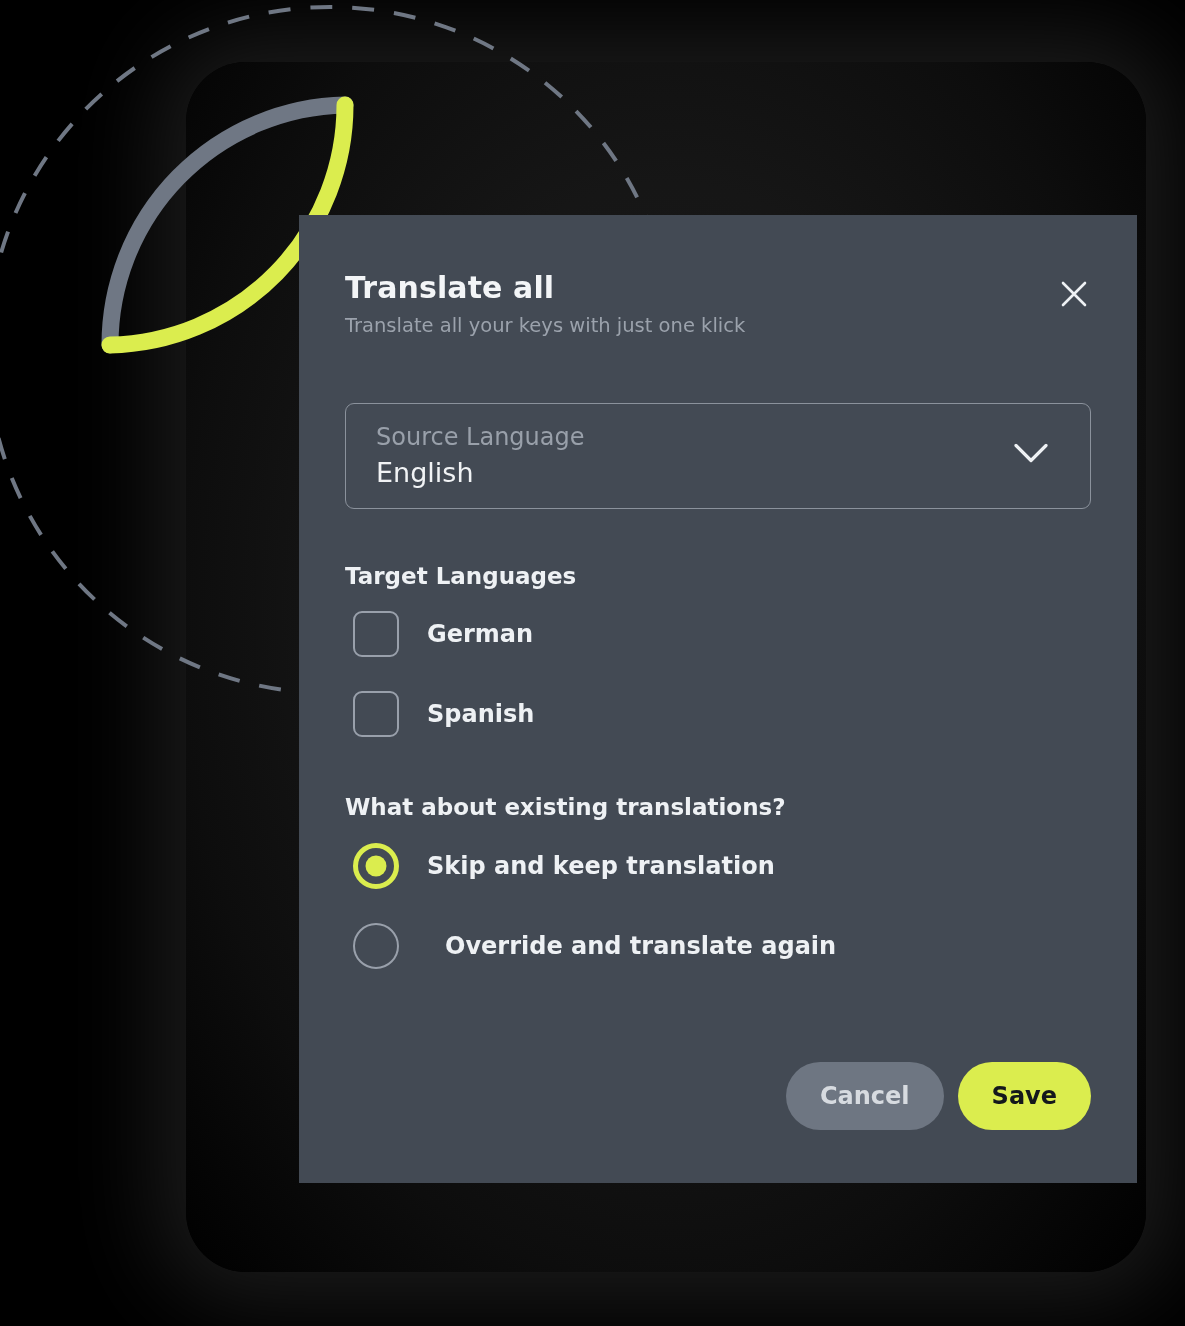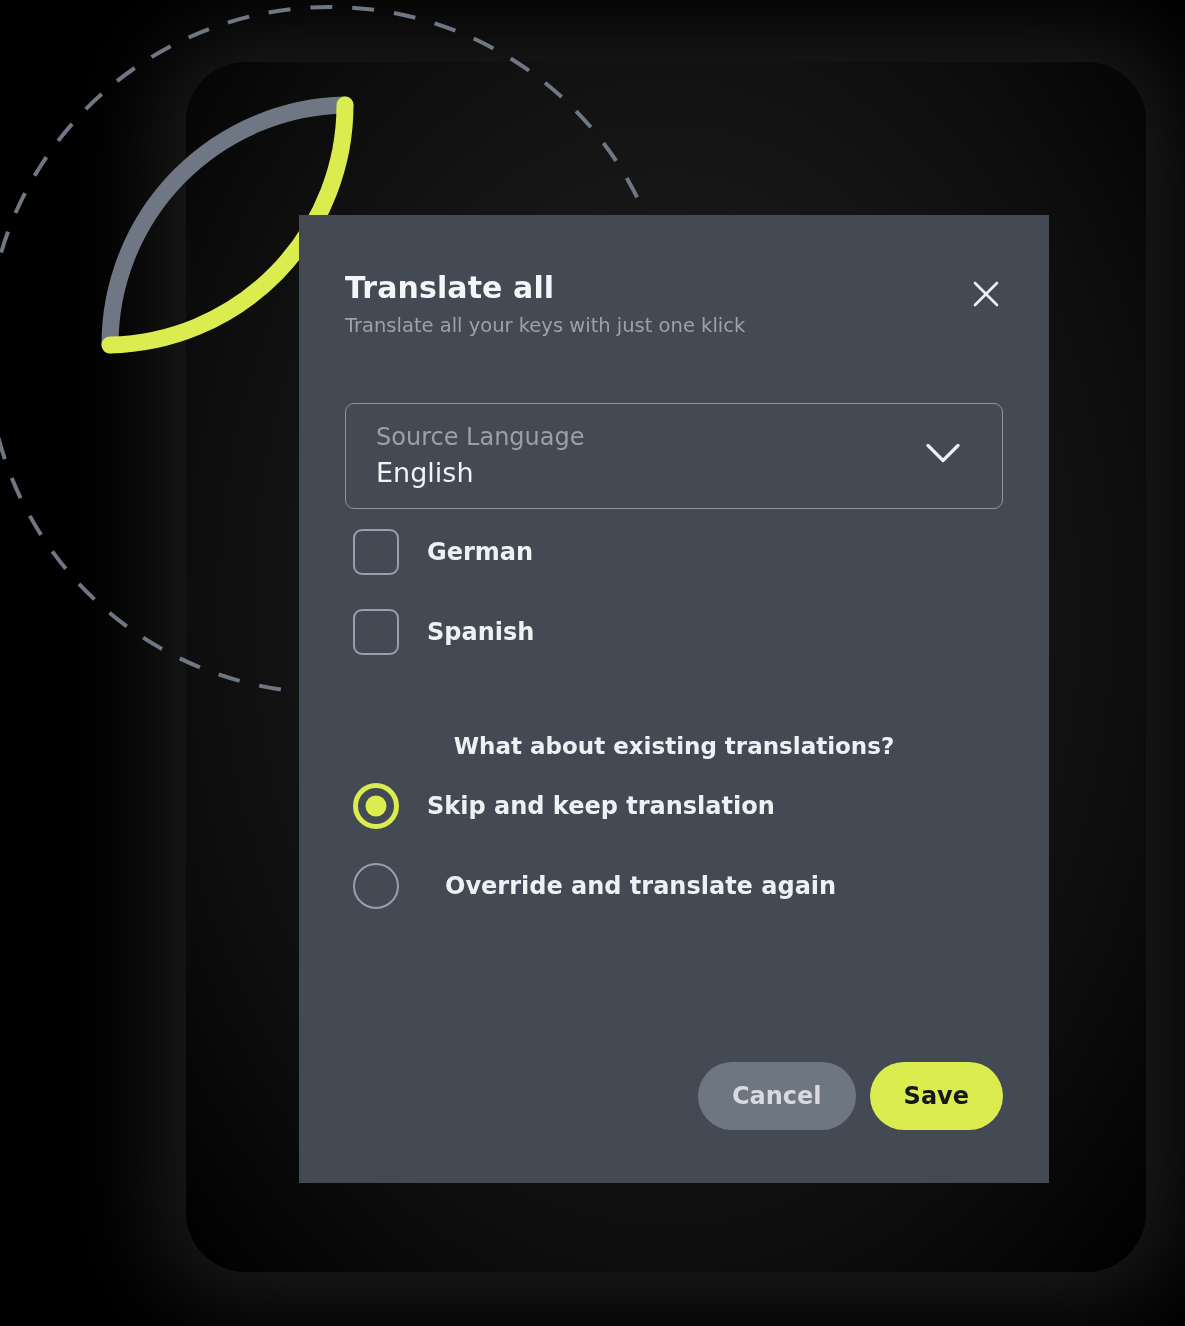--- a/index.html
+++ b/index.html
@@ -44,21 +44,21 @@
     width: 1185px;
     height: 1326px;
     pointer-events: none;
   }
 
   
   #modal {
     position: absolute;
     left: 299px;
     top: 215px;
-    width: 750px;
+    width: 838px;
     height: 968px;
     background: #434a54;
     box-sizing: border-box;
     padding: 56px 46px 0 46px;
   }
 
   .modal-head {
     position: relative;
     height: 92px;
   }
@@ -123,21 +123,21 @@
 
   
   .group-title {
     font-size: 23px;
     font-weight: bold;
     color: #eef1f4;
     margin: 0;
     line-height: 1.2;
   }
   #targets-title { margin-top: 54px; }
-  #existing-title { margin-top: 76px; text-align: center; }
+  #existing-title { margin-top: 55px; }
 
   .option-row {
     display: flex;
     align-items: center;
     cursor: pointer;
     height: 50px;
   }
   #target-list { margin-top: 18px; }
   #target-list .option-row + .option-row { margin-top: 30px; }
   #existing-list { margin-top: 20px; text-align: right; }
@@ -252,20 +252,21 @@
   <div class="select-field">
     <div class="select-label">Source Language</div>
     <div class="select-value">English</div>
     <span class="select-chevron">
       <svg width="34" height="21" viewBox="0 0 34 21">
         <path d="M2 2 L17 17 L32 2" fill="none" stroke="#eef1f4" stroke-width="3.2" stroke-linecap="round" stroke-linejoin="round"></path>
       </svg>
     </span>
   </div>
 
+  <h2 class="group-title" id="targets-title">Target Languages</h2>
 
   <div id="target-list">
     <label class="option-row">
       <span class="checkbox-box"></span>
       <span class="option-label">German</span>
     </label>
     <label class="option-row">
       <span class="checkbox-box"></span>
       <span class="option-label">Spanish</span>
     </label>

